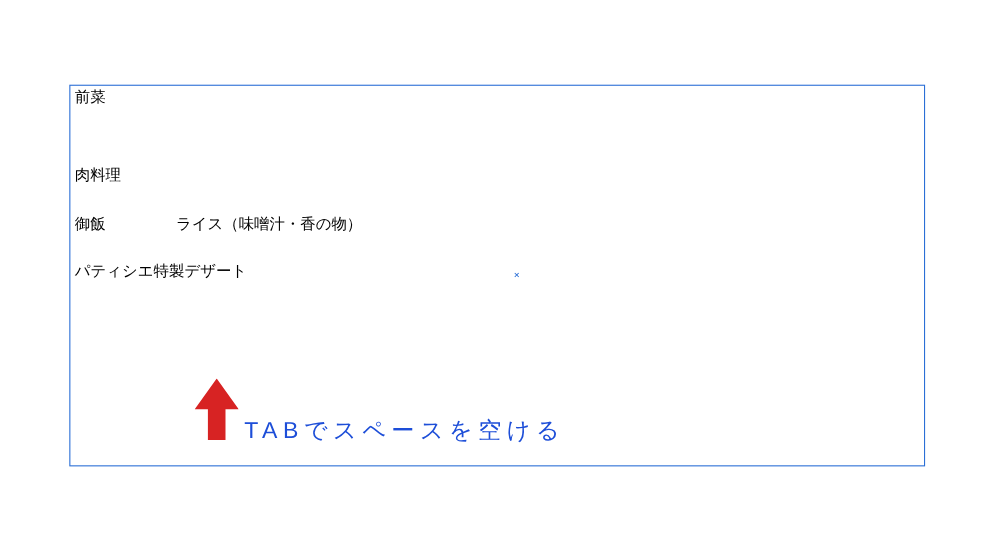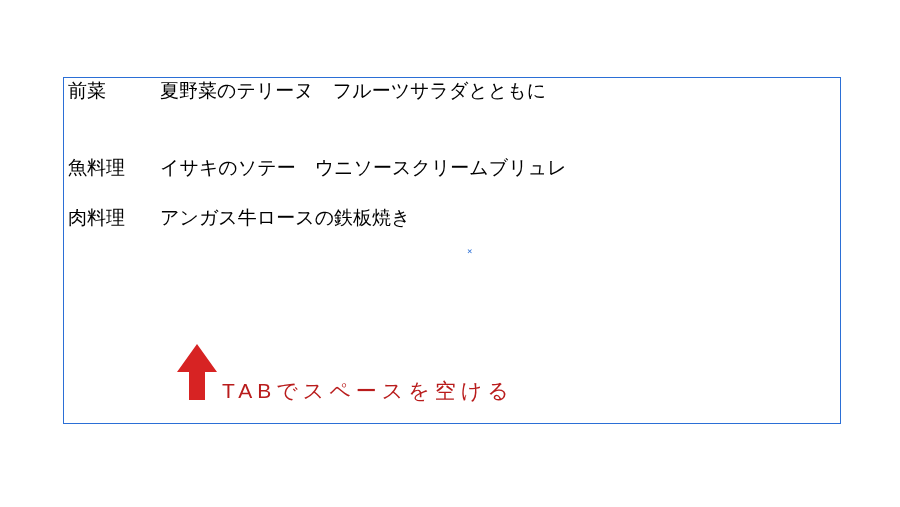--- a/index.html
+++ b/index.html
@@ -22,21 +22,21 @@
     top: 77px;
     width: 778px;
     height: 347px;
     border: 1px solid #2b6fd6;
     box-sizing: border-box;
     padding: 2px 4px 0 4px;
   }
   .menu-row {
     display: flex;
     align-items: baseline;
-    font-size: 19px;
+    font-size: 14px;
     line-height: 1.2;
     color: #000000;
     margin-bottom: 27px;
     letter-spacing: 0;
     white-space: nowrap;
   }
   .menu-row:last-of-type { margin-bottom: 0; }
   .menu-label {
     display: inline-block;
     width: 92px;   
@@ -59,48 +59,47 @@
     left: 113px;
     top: 266px;
     width: 40px;
     height: 56px;
   }
   .annotation {
     position: absolute;
     left: 158px;
     top: 299px;
     font-size: 21px;
-    color: #b91c1c;
+    color: #1d4ed8;
     letter-spacing: 5px;
     white-space: nowrap;
     font-weight: 400;
   }
 </style>
 </head>
 <body>
 
 <div class="page">
 
   <div class="text-frame">
 
     <div class="menu-row">
       <span class="menu-label">前菜</span>
-      <span class="menu-desc">夏野菜のテリーヌ　フルーツサラダとともに</span>
     </div>
     <div class="menu-row">
     </div>
     <div class="menu-row">
-      <span class="menu-label">魚料理</span>
-      <span class="menu-desc">イサキのソテー　ウニソースクリームブリュレ</span>
+      <span class="menu-label">肉料理</span>
     </div>
     <div class="menu-row">
-      <span class="menu-label">肉料理</span>
-      <span class="menu-desc">アンガス牛ロースの鉄板焼き</span>
+      <span class="menu-label">御飯</span>
+      <span class="menu-desc">ライス（味噌汁・香の物）</span>
     </div>
     <div class="menu-row">
+      <span class="menu-desc">パティシエ特製デザート</span>
     </div>
 
     <span class="end-marker">×</span>
 
     <div class="arrow-wrap">
       <svg viewBox="0 0 40 56" width="40" height="56">
         <polygon points="20,0 40,28 28,28 28,56 12,56 12,28 0,28" fill="#d72323"></polygon>
       </svg>
     </div>
 

